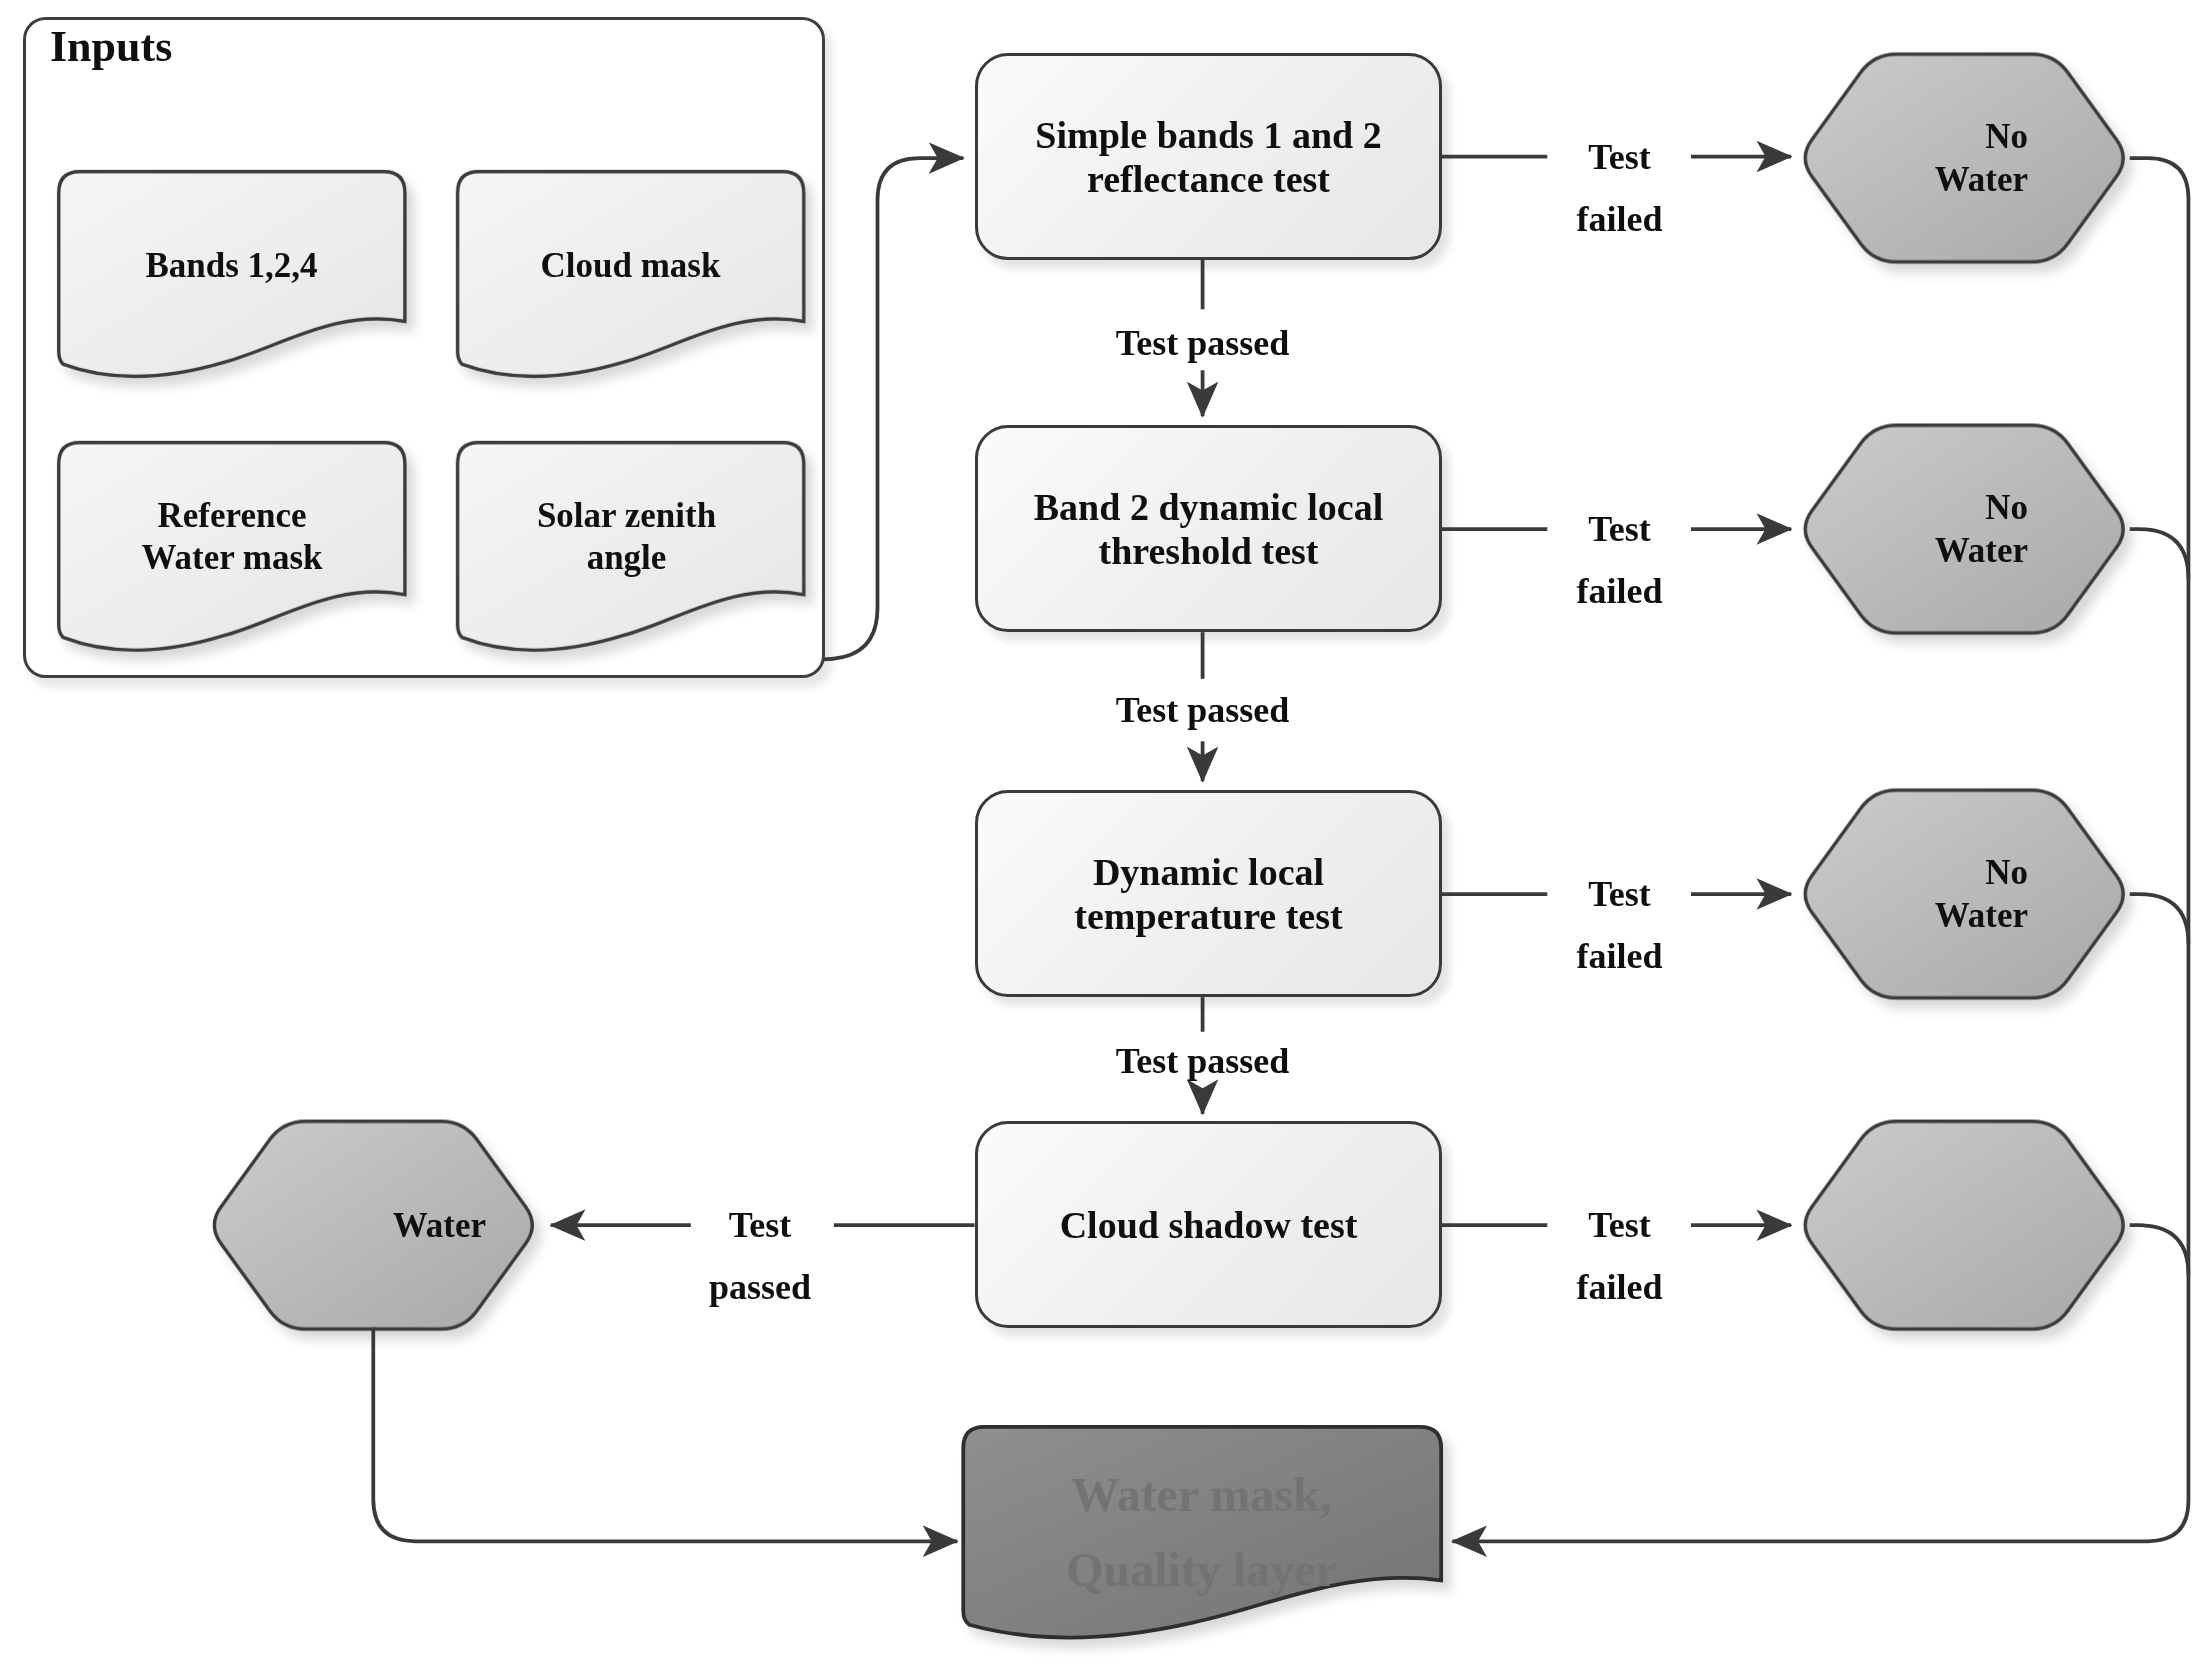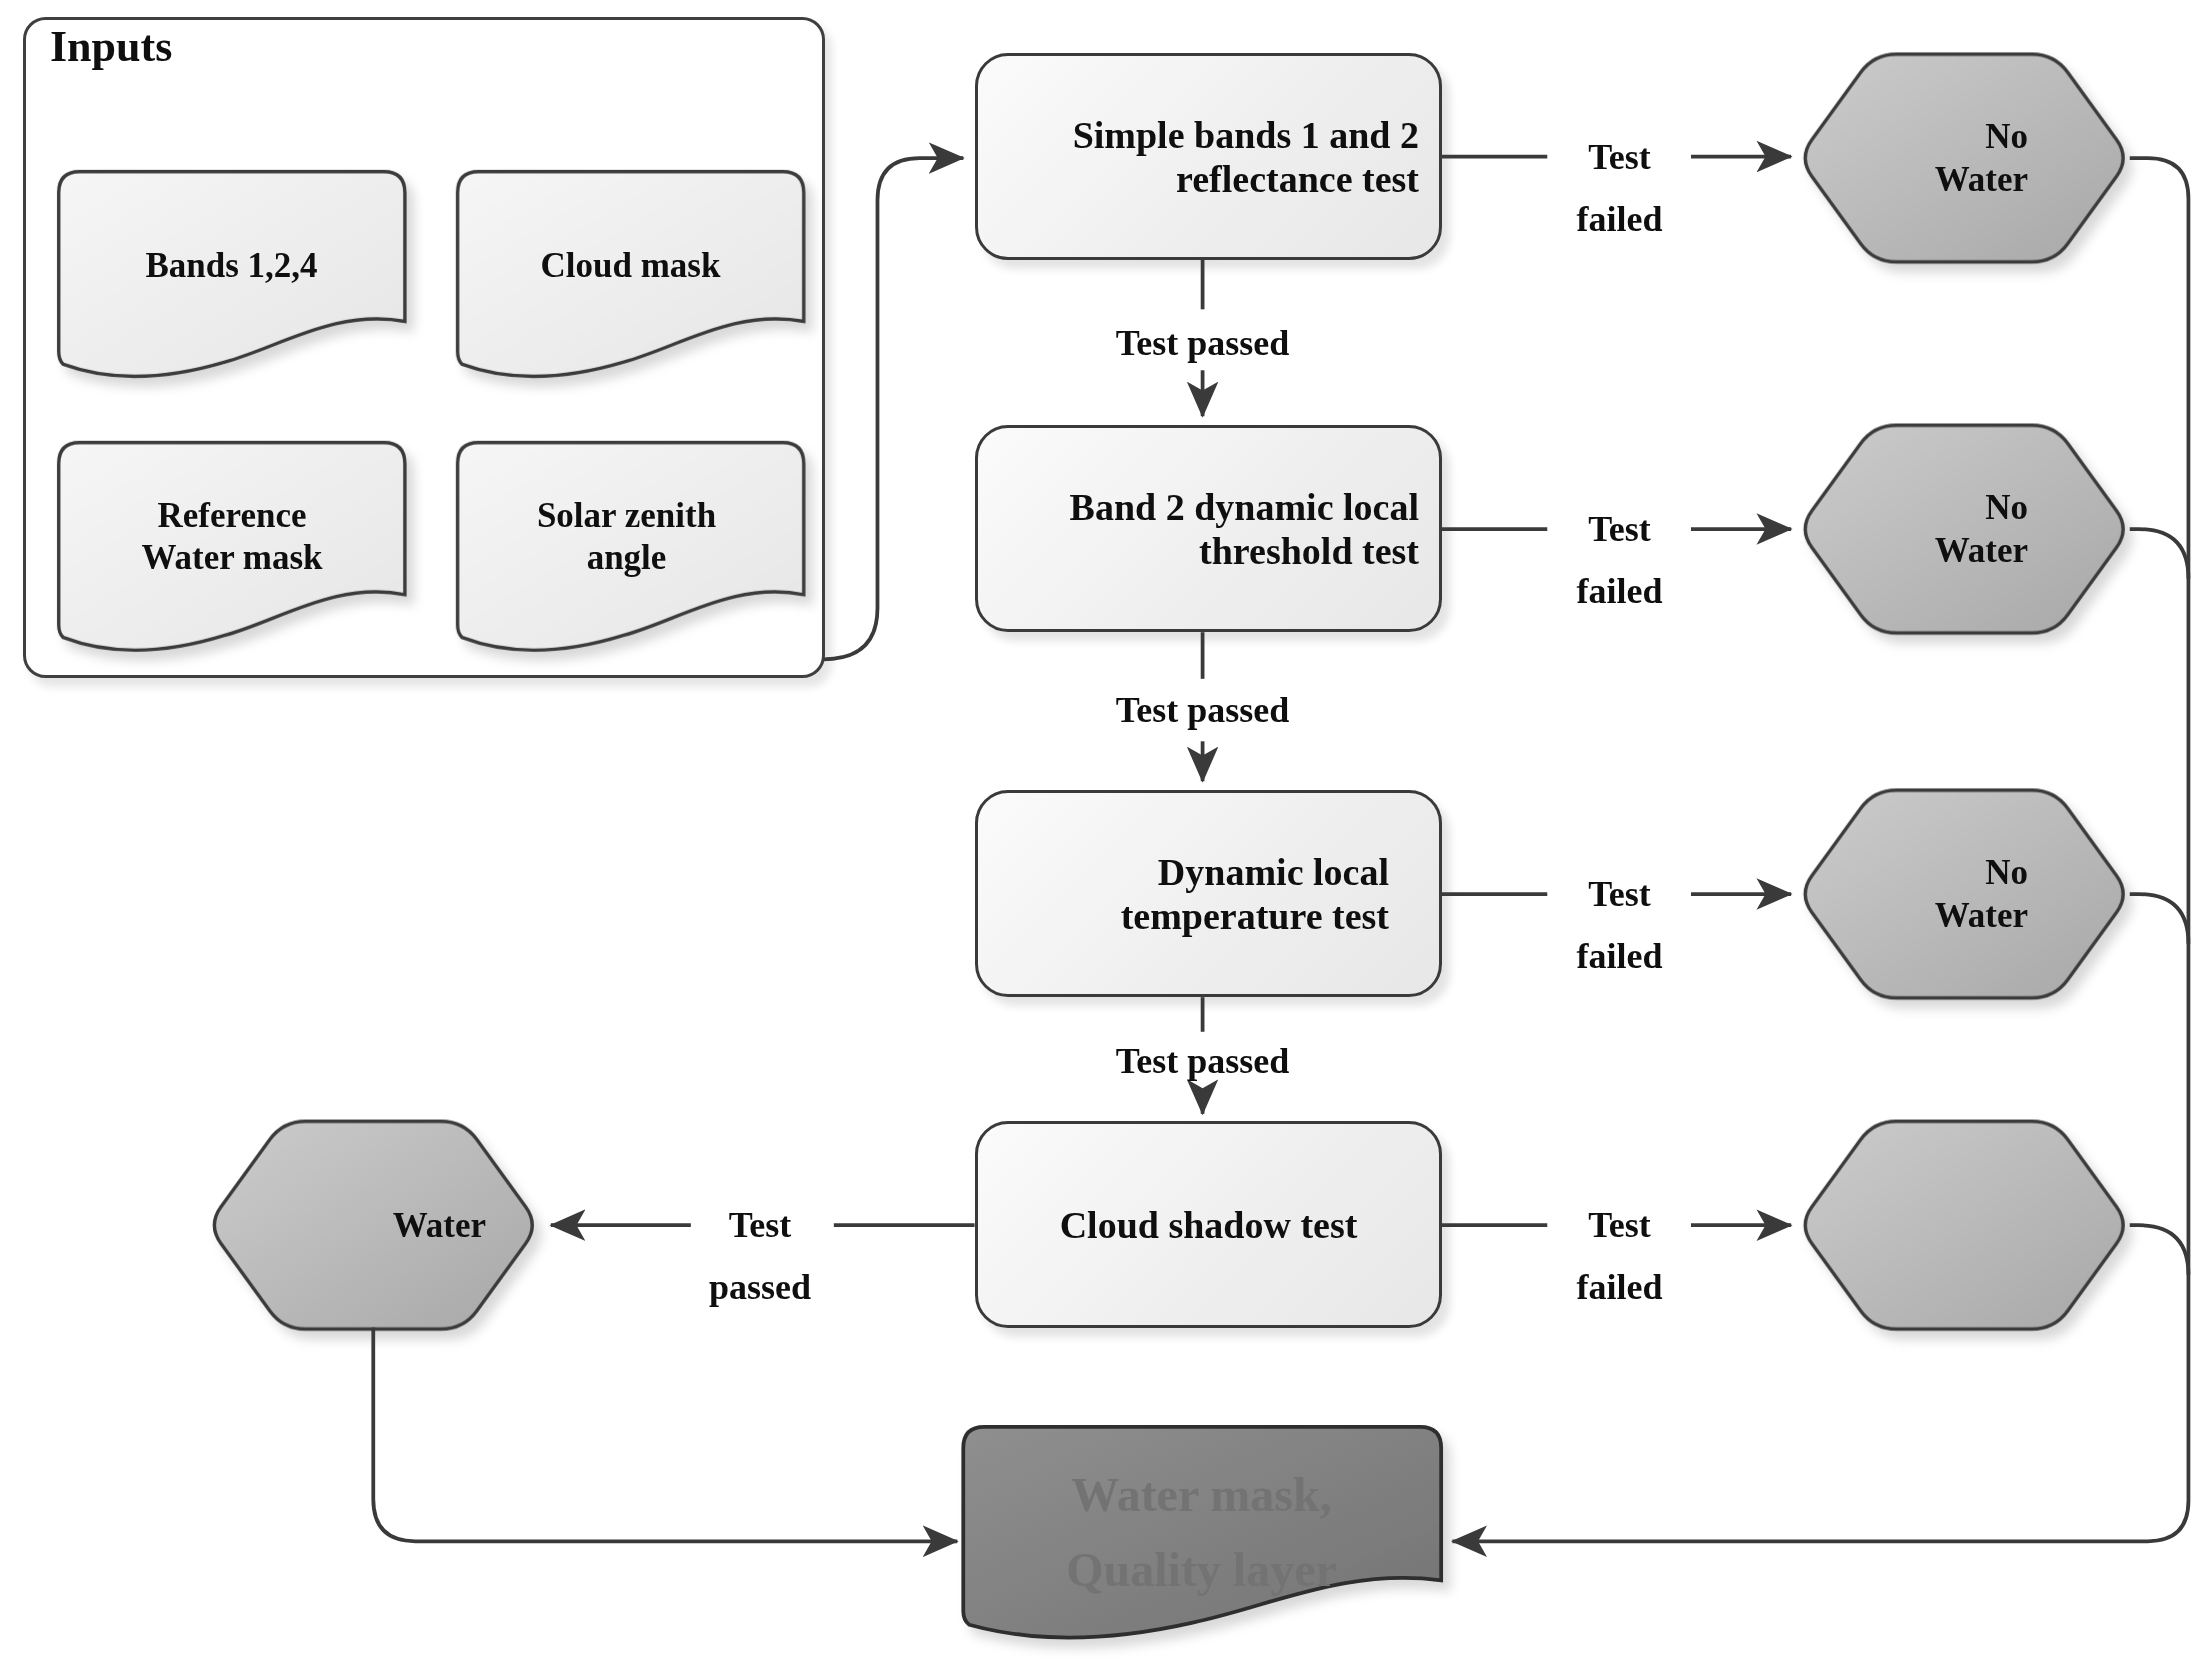--- a/index.html
+++ b/index.html
@@ -14,21 +14,21 @@
     background:#ffffff;border:3px solid #3f3f3f;border-radius:22.6px;
     box-shadow:6.8px 8.3px 9px rgba(0,0,0,0.10);z-index:1;
   }
   .inputs-title{position:absolute;left:50px;top:21px;font-size:44px;font-weight:bold;z-index:4;}
   
   .process{
     position:absolute;width:467px;height:207px;box-sizing:border-box;z-index:2;
     border:3.8px solid #3a3a3a;border-radius:33px;
     background:linear-gradient(135deg,#fbfbfb 0%,#efefef 55%,#e7e7e7 100%);
     box-shadow:7.5px 9px 9px rgba(0,0,0,0.11);
-    display:flex;align-items:center;justify-content:center;text-align:right;
+    display:flex;align-items:center;justify-content:center;text-align:center;
     font-size:38px;font-weight:bold;line-height:44px;
   }
   
   .lab{position:absolute;z-index:4;font-weight:bold;text-align:center;}
   .hexlab{font-size:35px;line-height:43px;text-align:right;}
   .edgelab{font-size:36px;line-height:62px;}
   .passlab{font-size:36px;line-height:44px;}
   .doclab{font-size:35px;line-height:42px;}
   .outlab{font-size:48px;line-height:75px;color:#737373;}
 </style>

